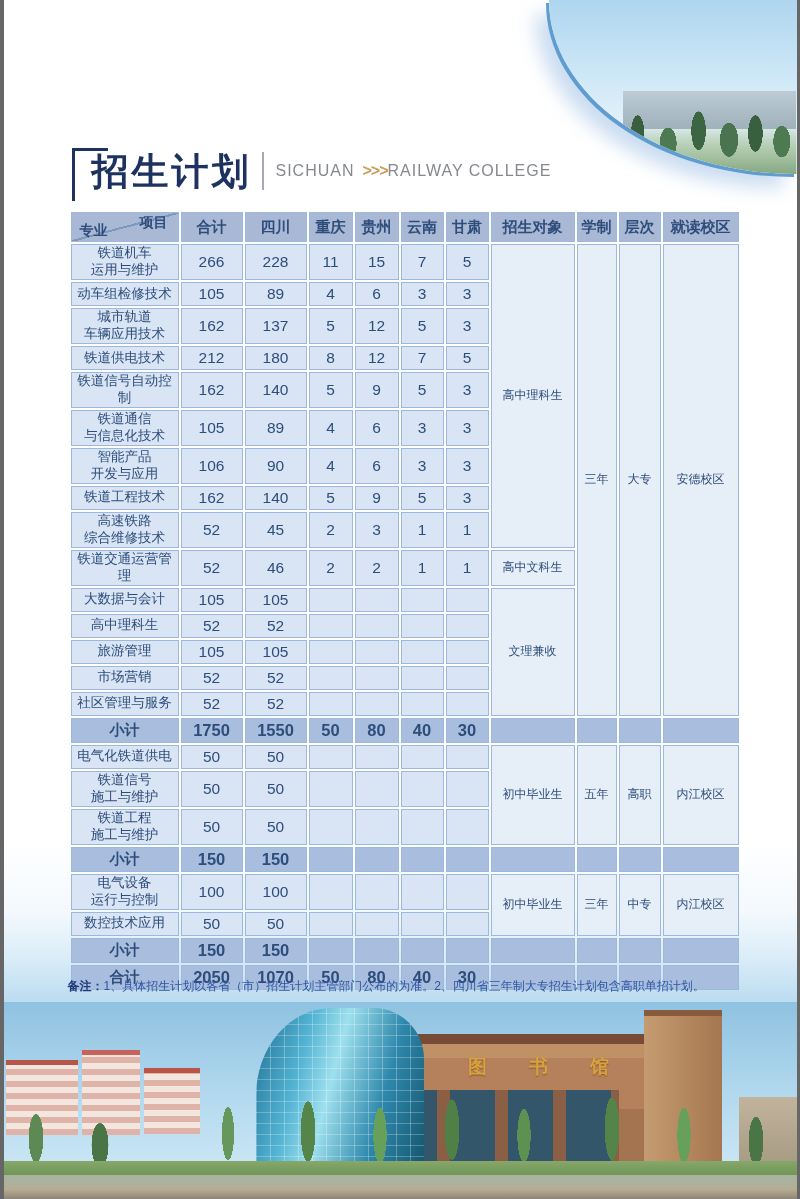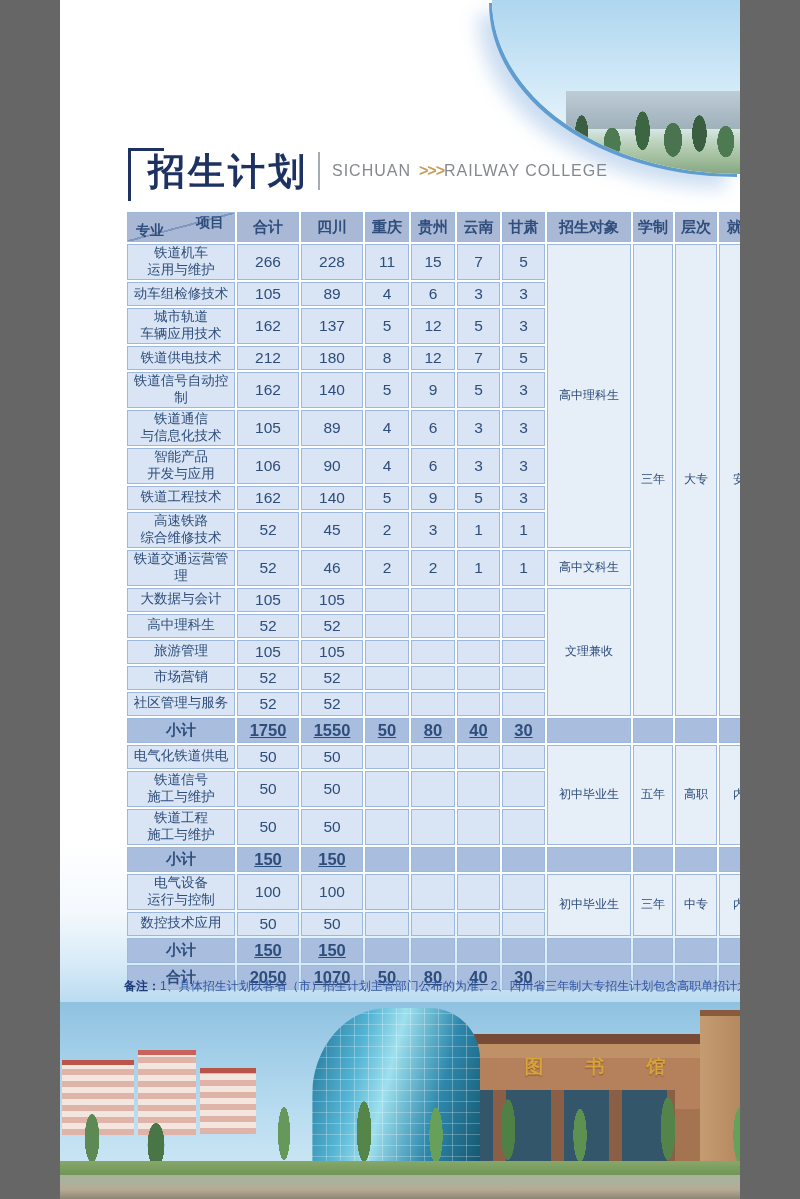--- a/index.html
+++ b/index.html
@@ -1,18 +1,18 @@
 <!DOCTYPE html>
 <html><head>
 <meta charset="utf-8">
 <style>
   * { margin:0; padding:0; box-sizing:border-box; }
   body { font-family:"Liberation Sans","DejaVu Sans",sans-serif; background:#666; }
   .page {
-    position:relative; width:680px; height:1199px; margin:0 auto; overflow:hidden;
+    position:relative; width:793px; height:1199px; margin:0 auto; overflow:hidden;
     background:linear-gradient(180deg,#ffffff 0%,#ffffff 70%,#f4f9fd 76%,#d9ecf8 80%,#bcdcf0 83.5%,#bcdcf0 100%);
   }
 
   
   .corner-photo {
     position:absolute; top:0; right:0; width:248px; height:174px;
     border-bottom-left-radius:100% 100%; overflow:hidden;
     background:linear-gradient(180deg,#aed6ee 0%,#cfe8f7 45%,#e2f1f9 70%,#cbdcc9 100%);
     box-shadow:-3px 3px 0 #5f9ccf, -14px 14px 18px rgba(140,180,225,.45);
   }
@@ -52,21 +52,21 @@
   tr.hrow { height:30px; }
   tr.r1 { height:24px; }
   tr.r2 { height:36px; }
   tr.rs { height:25px; }
   th { background:#a9b8d5; color:#17365f; font-size:15px; font-weight:bold; }
   td.prof { background:#d9e5f4; font-size:13.5px; white-space:pre-line; line-height:1.25; color:#2e4d7b; }
   td.num  { background:#d9e5f4; font-size:15.5px; }
   td.info { background:#e6eef8; font-size:12px; color:#2e4d7b; }
   td.sub  { background:#a9bedf; color:#16355f; font-weight:bold; }
   td.sub.lab { font-size:15px; }
-  td.sub.num { font-size:16.5px; background:#a9bedf;text-decoration:underline; }
+  td.sub.num { font-size:16.5px; background:#a9bedf; }
   .corner { position:relative; padding:0;
     background:#a9b8d5; }
   .corner-diag { position:absolute; inset:0;
     background:linear-gradient(to bottom right, transparent calc(50% - 1px), #7e97bf calc(50% - 1px) calc(50% + 1px), transparent calc(50% + 1px)); }
   .c-top { position:absolute; top:1px; right:10px; font-size:14px; }
   .c-bot { position:absolute; bottom:1px; left:8px; font-size:14px; }
 
   
   .note { position:absolute; left:64px; top:978px; width:712px; font-size:12px;
     color:#2d55a0; letter-spacing:0; white-space:nowrap; }

